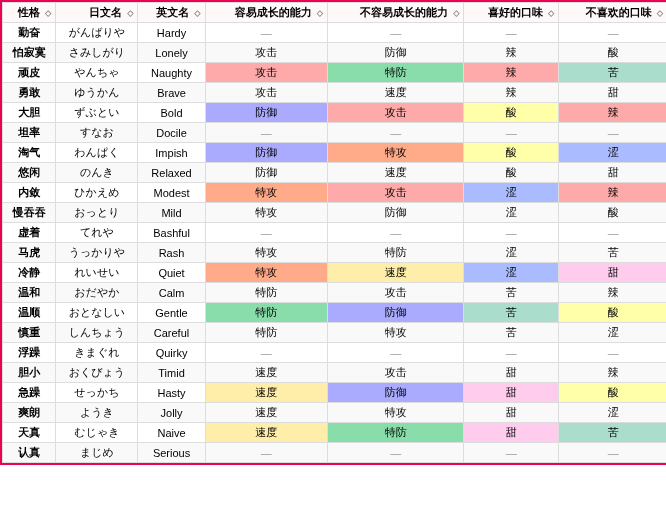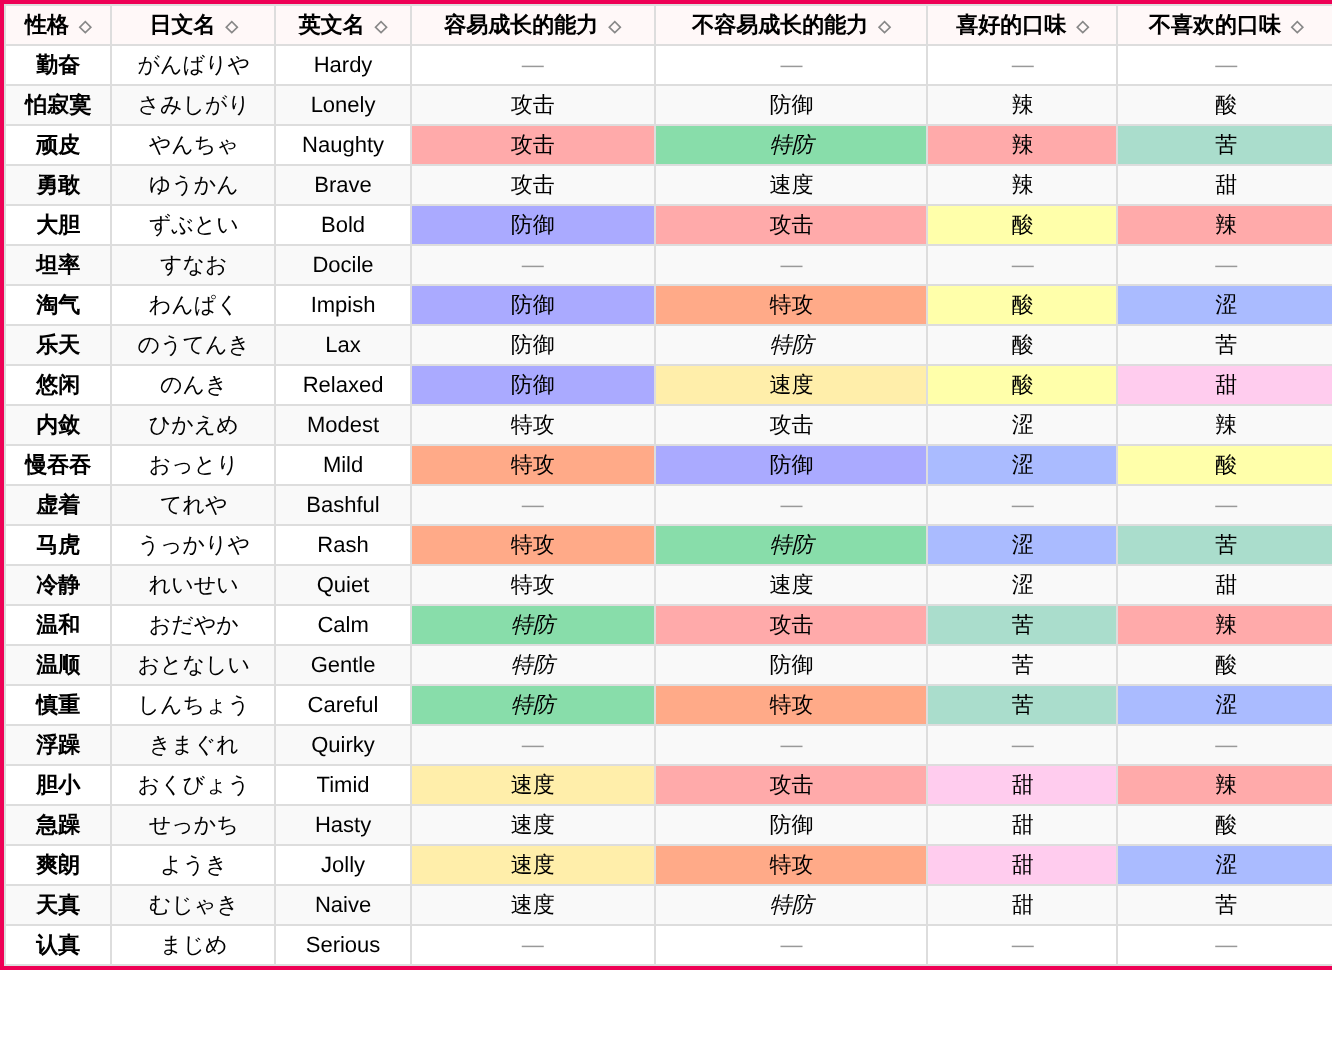--- a/index.html
+++ b/index.html
@@ -6,30 +6,30 @@
     body { font-family: "Microsoft YaHei", "SimHei", Arial, sans-serif; font-size: 11px; background: #fff; }
     .table-container { border: 2px solid #e05; display: inline-block; }
     table { border-collapse: collapse; width: 666px; }
     th, td { border: 1px solid #ddd; padding: 2px 4px; text-align: center; white-space: nowrap; }
     th { background: #fff; font-weight: bold; font-size: 11px; position: relative; }
     th .sort-icon { display: inline-block; margin-left: 2px; color: #888; font-size: 9px; }
     tr:nth-child(even) td { background: #f9f9f9; }
     .cell-attack { background: #ffaaaa; }
     .cell-defense { background: #aaaaff; }
     .cell-spatk { background: #ffaa88; }
-    .cell-spdef { background: #88ddaa; font-style: italic; }
+    .cell-spdef { background: #88ddaa; }
     .cell-speed { background: #ffeeaa; }
     .cell-spicy { background: #ffaaaa; }
     .cell-dry { background: #aabbff; }
     .cell-sweet { background: #ffccee; }
     .cell-bitter { background: #aaddcc; }
     .cell-sour { background: #ffffaa; }
     .cell-dash { color: #999; }
     td.col-nature { font-weight: bold; }
-    .header-row th { background: #fff8f8; }
+    .header-row th { background: #fff8f8; text-align: right; }
   </style>
 </head>
 <body>
 
 
 
 <div class="table-container">
   <table>
     <thead>
       <tr class="header-row">
@@ -100,29 +100,20 @@
         <tr>
     <td class="col-nature">淘气</td>
     <td>わんぱく</td>
     <td>Impish</td>
     <td class="cell-defense">防御</td>
     <td class="cell-spatk">特攻</td>
     <td class="cell-sour">酸</td>
     <td class="cell-dry">涩</td>
   </tr>
         <tr>
-    <td class="col-nature">乐天</td>
-    <td>のうてんき</td>
-    <td>Lax</td>
-    <td class="cell-defense">防御</td>
-    <td class="cell-spdef">特防</td>
-    <td class="cell-sour">酸</td>
-    <td class="cell-bitter">苦</td>
-  </tr>
-        <tr>
     <td class="col-nature">悠闲</td>
     <td>のんき</td>
     <td>Relaxed</td>
     <td class="cell-defense">防御</td>
     <td class="cell-speed">速度</td>
     <td class="cell-sour">酸</td>
     <td class="cell-sweet">甜</td>
   </tr>
         <tr>
     <td class="col-nature">内敛</td>

